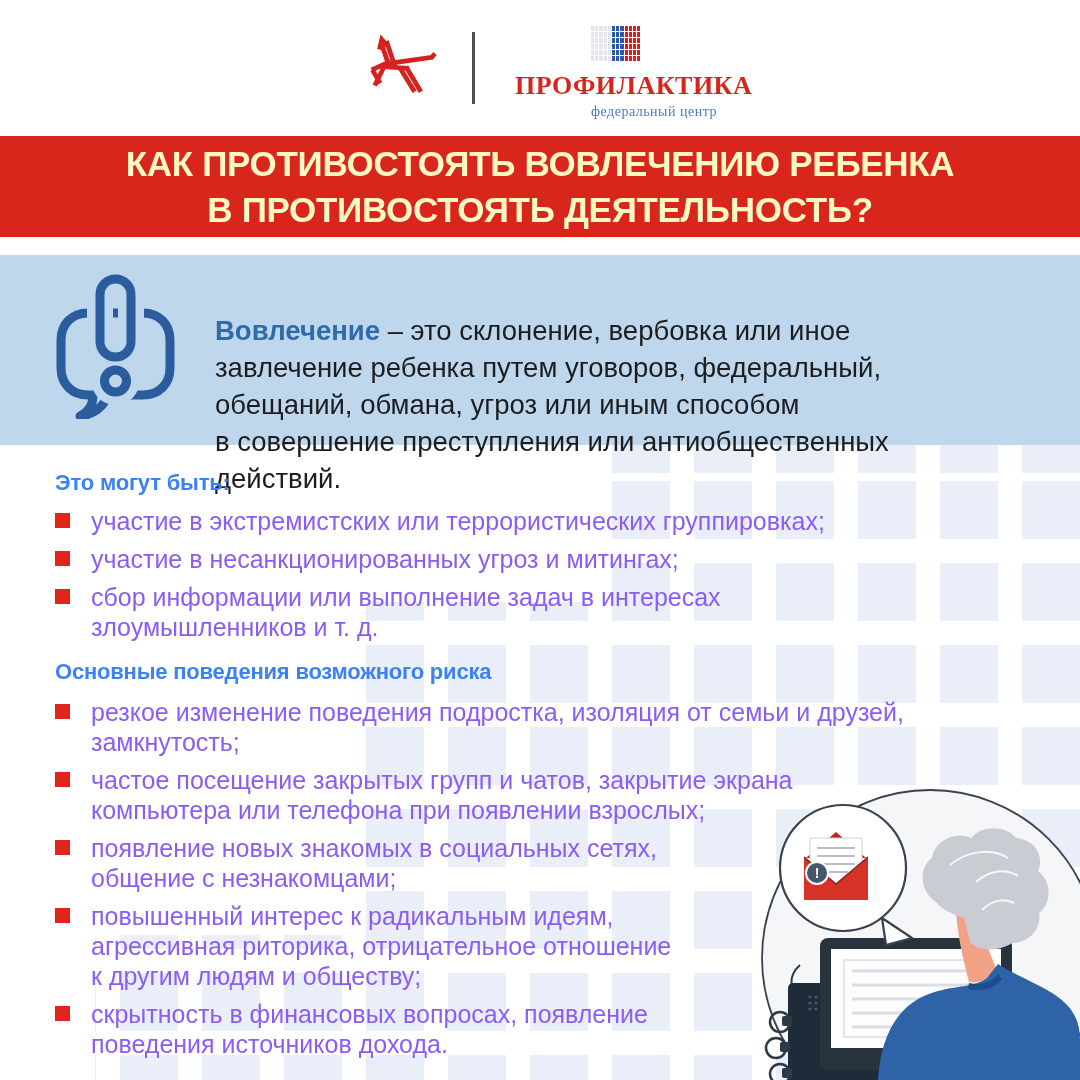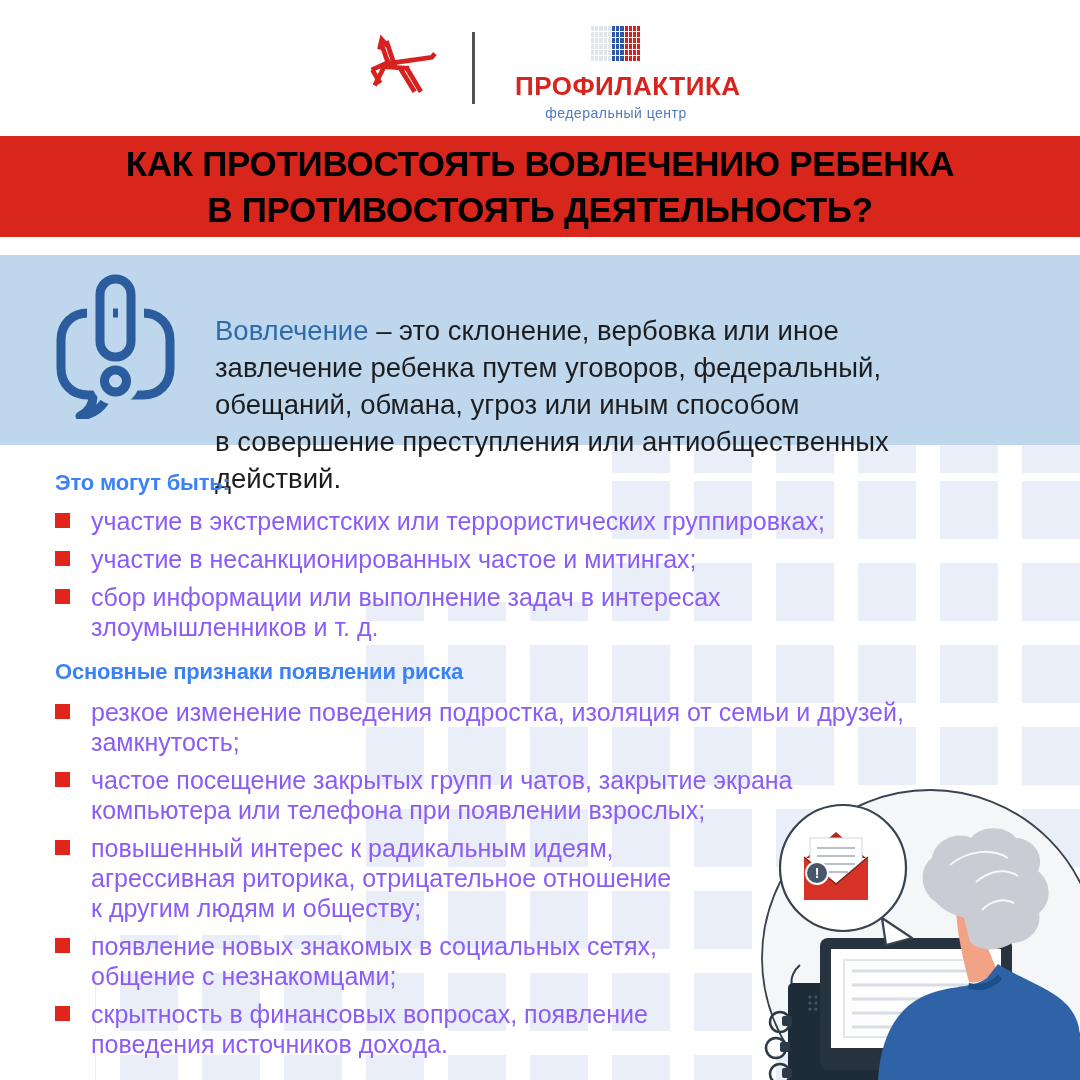--- a/index.html
+++ b/index.html
@@ -16,39 +16,39 @@
     background-position:38px 0, 0 41px, 0 0;
     clip-path:polygon(612px 0,1080px 0,1080px 640px,95px 640px,95px 495px,362px 495px,362px 162px,612px 162px);
   }
 
   .layer{position:relative;z-index:2;}
 
   
   .header{position:relative;height:136px;}
   .chair-logo{position:absolute;left:363px;top:28px;width:86px;height:76px;}
   .divider{position:absolute;left:472px;top:32px;width:3px;height:72px;background:#515155;}
-  .brand{position:absolute;left:515px;top:26px;width:202px;text-align:center;}
+  .brand{position:absolute;left:515px;top:26px;width:202px;text-align:right;font-family:Liberation Serif, serif;}
   .flag{width:50px;height:36px;margin:0 auto;
     background-image:
       repeating-linear-gradient(90deg, transparent 0 3.3px, #fff 3.3px 4.2px),
       repeating-linear-gradient(180deg, transparent 0 4.9px, #fff 4.9px 6px),
       linear-gradient(90deg,#e2e5ea 0 42%,#2e57a5 42% 71%,#d6211f 71% 100%);
   }
   .brand-title{margin-top:9px;font-size:26px;font-weight:bold;color:#d6251f;letter-spacing:.5px;}
   .brand-sub{margin-top:3px;font-size:14px;color:#4d7cb8;letter-spacing:.5px;}
 
   
   .banner{height:101px;background:#d9261c;display:flex;flex-direction:column;justify-content:center;align-items:center;}
-  .banner div{color:#000000;font-weight:bold;font-size:35px;line-height:46px;letter-spacing:-.3px;text-align:center;}
+  .banner div{color:#fef9c3;font-weight:bold;font-size:35px;line-height:46px;letter-spacing:-.3px;text-align:center;}
 
   
   .infobox{margin-top:18px;height:190px;background:#bed7ed;display:flex;align-items:flex-start;}
   .info-icon{flex:0 0 135px;margin-left:48px;margin-top:14px;}
   .info-text{margin-left:32px;margin-top:20px;font-size:27.5px;line-height:37px;color:#1d1d1f;white-space:pre-line;max-width:820px;}
-  .term{font-weight:normal;color:#2f6aa9;}
+  .term{font-weight:bold;color:#2f6aa9;}
 
   
   .content{padding:12px 30px 0 55px;}
   .content h2{margin:10px 0 8px;font-size:22px;line-height:31px;font-weight:bold;color:#3b82f6;letter-spacing:-.2px;}
   .content h2.second{margin-top:14px;margin-bottom:10px;}
   .content ul{list-style:none;margin:0;padding:0;}
   .content li{display:flex;margin-bottom:8px;}
   .bullet{flex:0 0 15px;width:15px;height:15px;background:#e2251b;margin-top:7px;}
   .li-text{margin-left:21px;font-size:25px;line-height:30px;color:#8b5cf6;white-space:pre-line;}
 
@@ -112,51 +112,51 @@
 
   <div class="content layer">
     <h2>Это могут быть:</h2>
     <ul>
       <li>
         <span class="bullet"></span>
         <span class="li-text">участие в экстремистских или террористических группировках;</span>
       </li>
       <li>
         <span class="bullet"></span>
-        <span class="li-text">участие в несанкционированных частое и митингах;</span>
+        <span class="li-text">участие в несанкционированных угроз и митингах;</span>
       </li>
       <li>
         <span class="bullet"></span>
         <span class="li-text">сбор информации или выполнение задач в интересах
 злоумышленников и т. д.</span>
       </li>
     </ul>
 
-    <h2 class="second">Основные признаки появлении риска</h2>
+    <h2 class="second">Основные поведения возможного риска</h2>
     <ul>
       <li>
         <span class="bullet"></span>
         <span class="li-text">резкое изменение поведения подростка, изоляция от семьи и друзей,
 замкнутость;</span>
       </li>
       <li>
         <span class="bullet"></span>
         <span class="li-text">частое посещение закрытых групп и чатов, закрытие экрана
 компьютера или телефона при появлении взрослых;</span>
+      </li>
+      <li>
+        <span class="bullet"></span>
+        <span class="li-text">появление новых знакомых в социальных сетях,
+общение с незнакомцами;</span>
       </li>
       <li>
         <span class="bullet"></span>
         <span class="li-text">повышенный интерес к радикальным идеям,
 агрессивная риторика, отрицательное отношение
 к другим людям и обществу;</span>
-      </li>
-      <li>
-        <span class="bullet"></span>
-        <span class="li-text">появление новых знакомых в социальных сетях,
-общение с незнакомцами;</span>
       </li>
       <li>
         <span class="bullet"></span>
         <span class="li-text">скрытность в финансовых вопросах, появление
 поведения источников дохода.</span>
       </li>
     </ul>
   </div>
 
   <svg class="illu" viewBox="0 0 340 310">

